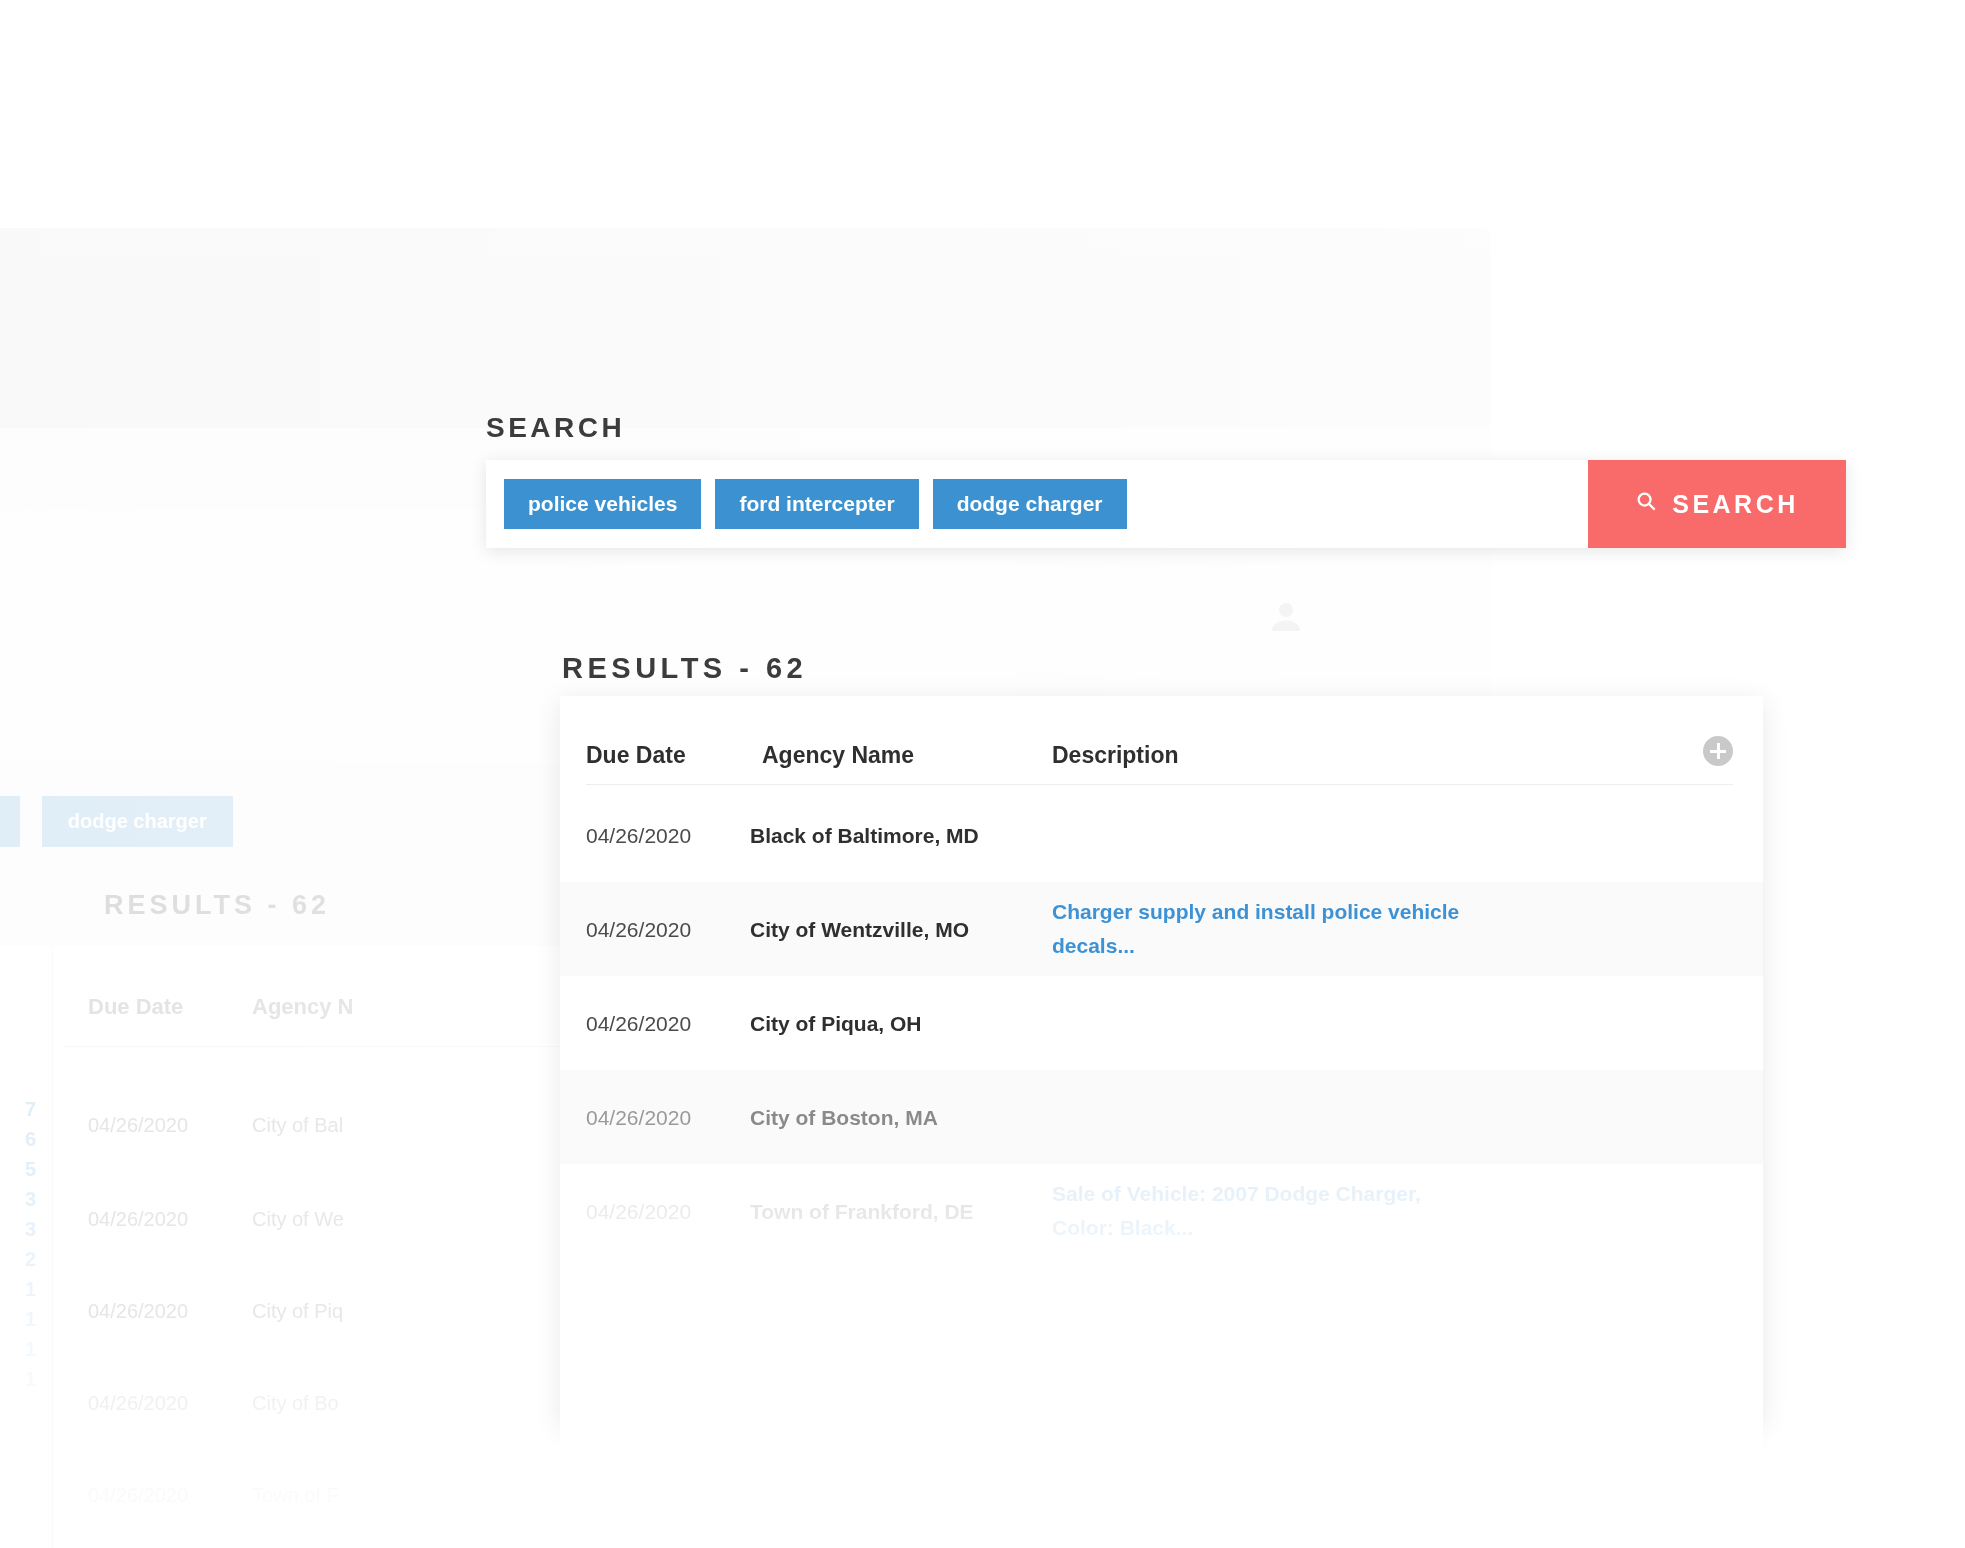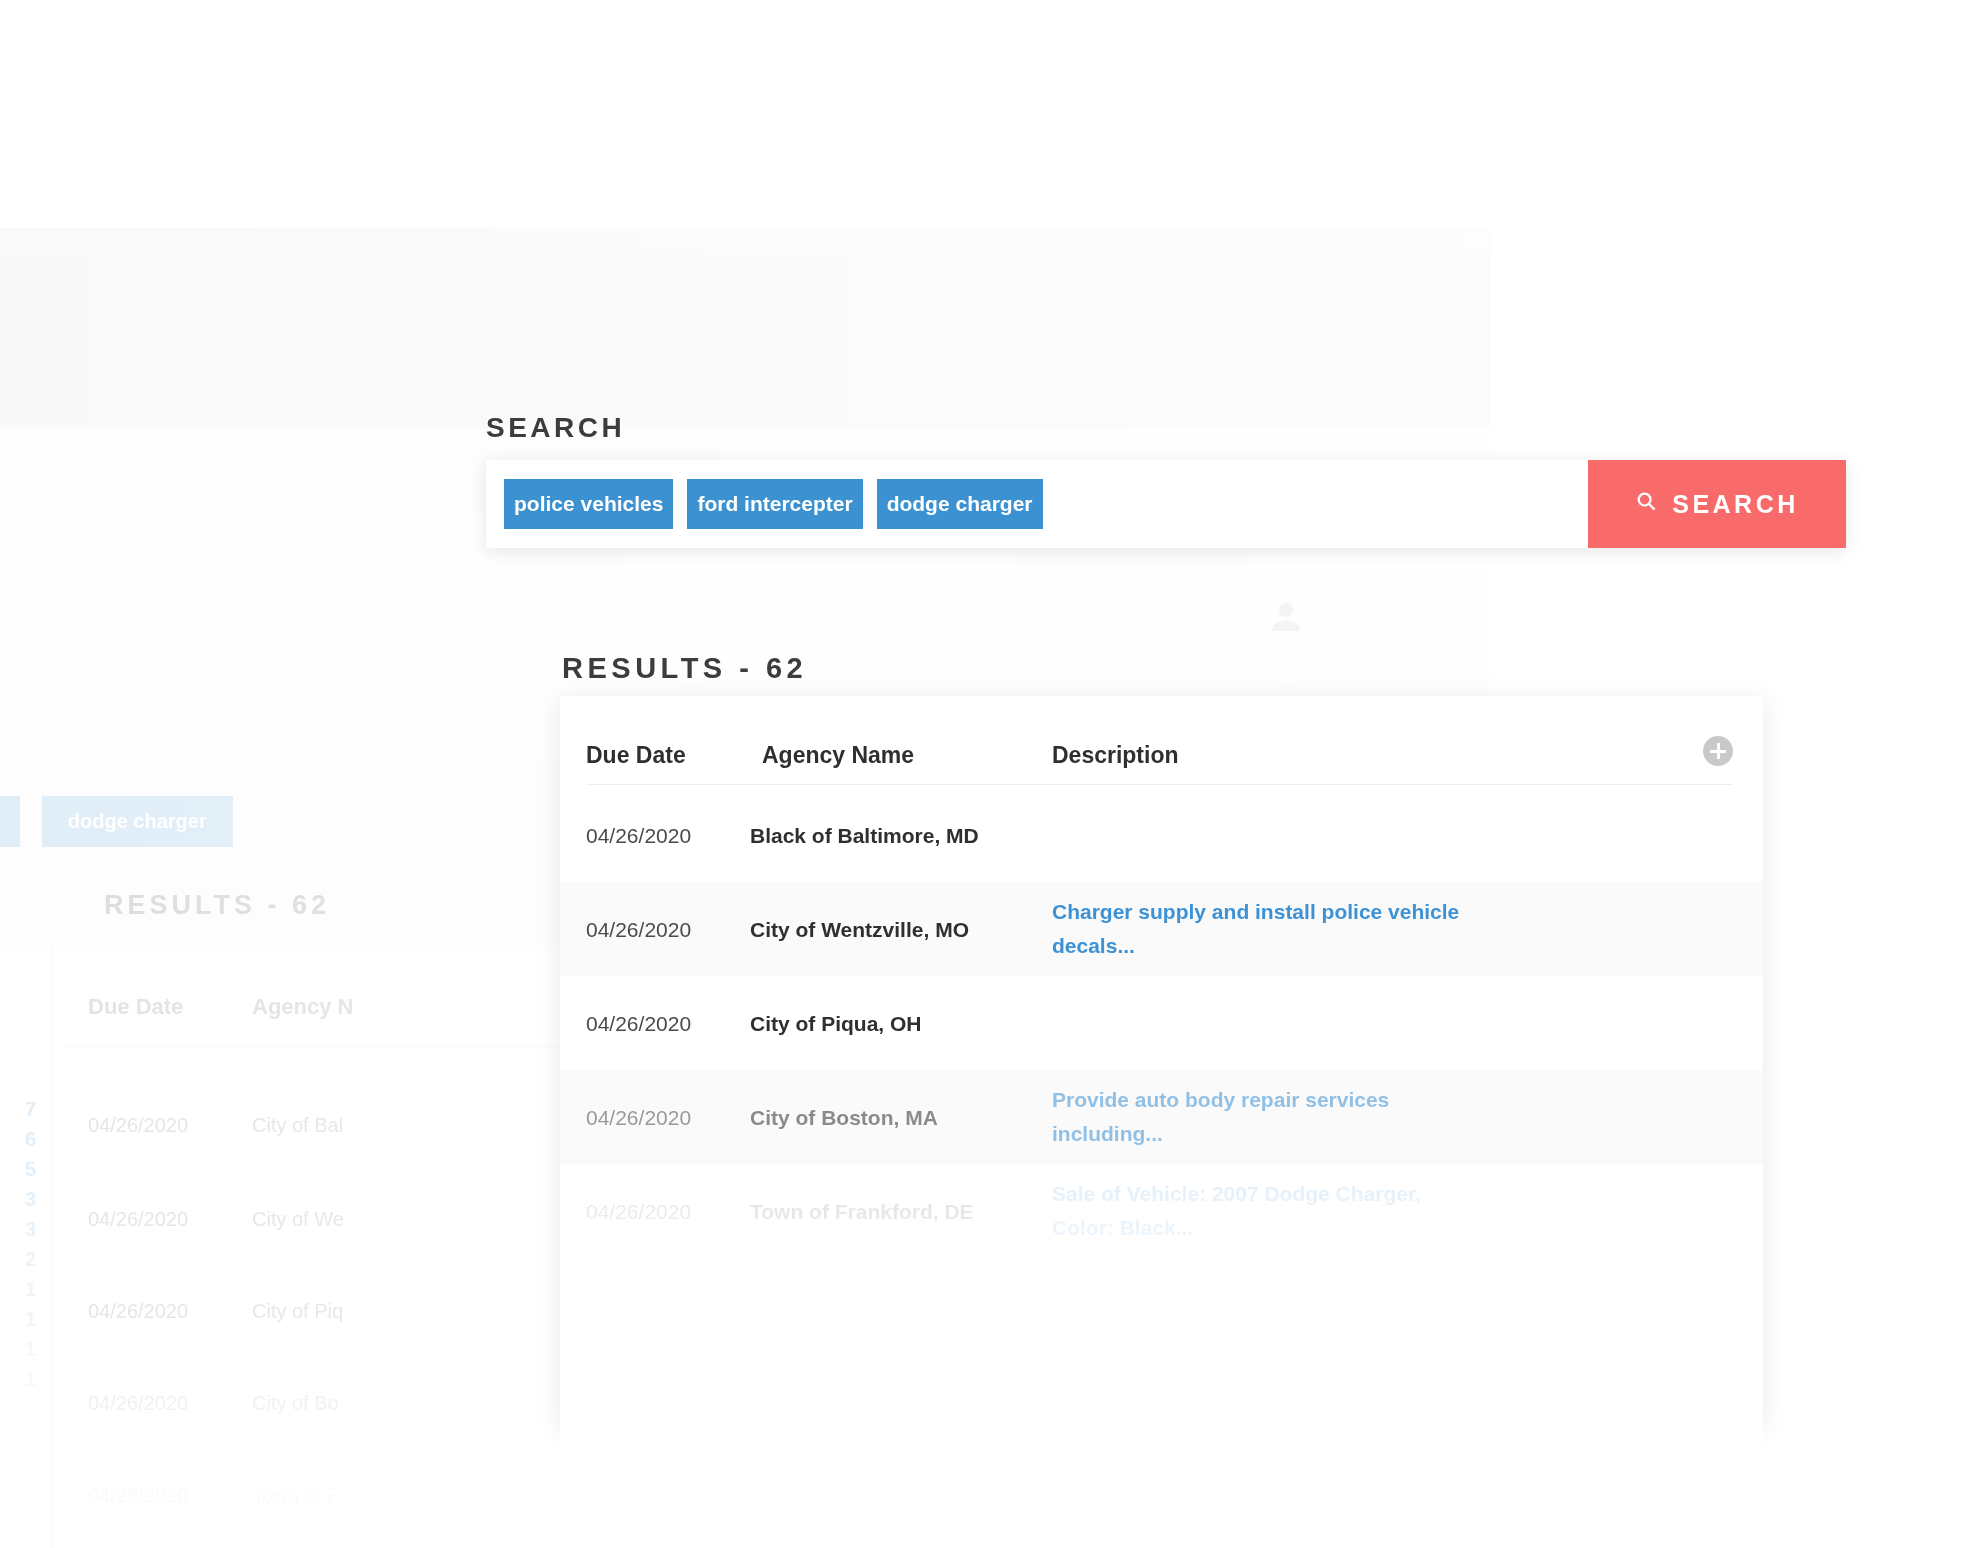--- a/index.html
+++ b/index.html
@@ -168,21 +168,21 @@
     align-items: center;
     gap: 14px;
     padding-left: 18px;
     flex: 1;
   }
   .fg-tag {
     background: #3c92d0;
     color: #ffffff;
     font-size: 21px;
     font-weight: 600;
-    padding: 13px 10px;
+    padding: 13px 24px;
     white-space: nowrap;
     cursor: pointer;
   }
   .fg-searchbtn {
     width: 258px;
     height: 88px;
     background: #f96a6a;
     color: #ffffff;
     font-size: 25px;
     font-weight: 700;
@@ -428,21 +428,20 @@
   </div>
 
   <div class="fg-row">
     <div class="fg-cell fg-due">04/26/2020</div>
     <div class="fg-cell fg-agency">City of Piqua, OH</div>
   </div>
 
   <div class="fg-row alt">
     <div class="fg-cell fg-due fade-1">04/26/2020</div>
     <div class="fg-cell fg-agency fade-1">City of Boston, MA</div>
-    <div class="fg-cell fg-desc fade-1">Provide auto body repair services including...</div>
   </div>
 
   <div class="fg-row">
     <div class="fg-cell fg-due fade-2">04/26/2020</div>
     <div class="fg-cell fg-agency fade-2">Town of Frankford, DE</div>
     <div class="fg-cell fg-desc fade-2">Sale of Vehicle: 2007 Dodge Charger, Color: Black...</div>
   </div>
 </div>
 
 <div class="fg-fade-overlay"></div>

